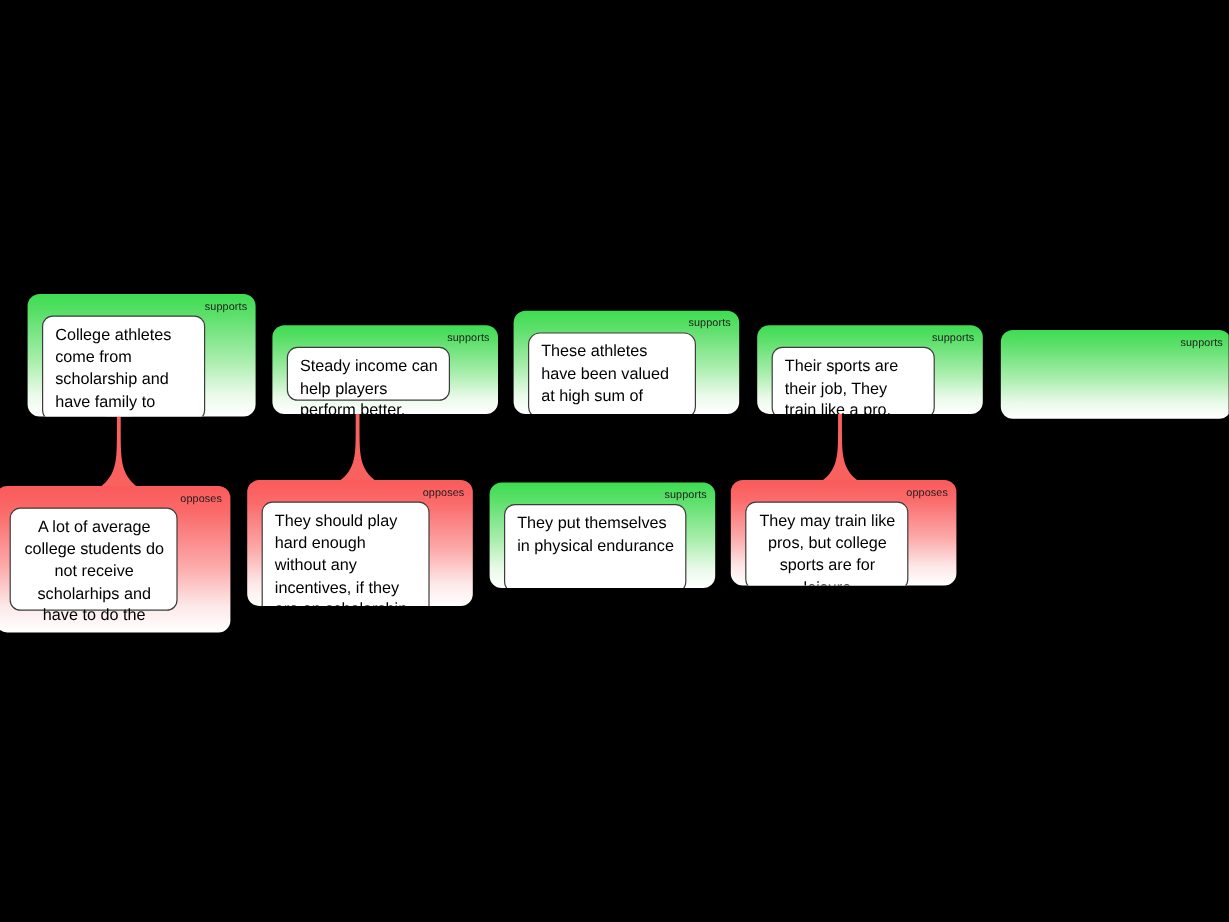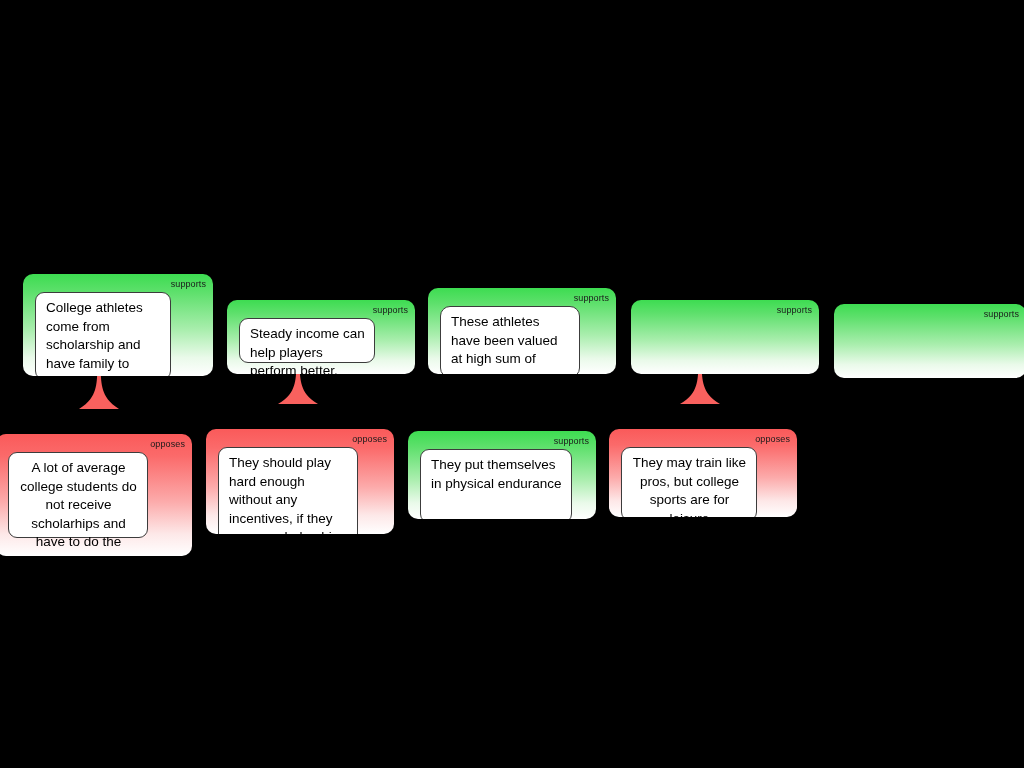--- a/index.html
+++ b/index.html
@@ -16,21 +16,20 @@
     overflow: hidden;
     font-family: "Liberation Sans", sans-serif;
   }
 
   
   .card {
     position: absolute;
     border-radius: 10px;
     box-sizing: border-box;
     overflow: hidden;
-    margin-top: 29px;
   }
   .card.supports {
     background: linear-gradient(to bottom, #3ddc51 0%, #5ee06c 18%, #aaeeae 55%, #eafaea 82%, #ffffff 100%);
   }
   .card.opposes {
     background: linear-gradient(to bottom, #fa5a5a 0%, #fb6a6a 18%, #fcaaaa 55%, #fde8e8 82%, #ffffff 100%);
   }
 
   
   .relation {
@@ -97,20 +96,21 @@
     <div class="card supports" style="left: 227px; top: 271px; width: 188px; height: 74px;">
       <div class="relation">supports</div>
       <div class="claim" style="width: 136px; height: 45px;">Steady income can help players perform better.</div>
     </div>
     <div class="card supports" style="left: 428px; top: 259px; width: 188px; height: 86px;">
       <div class="relation">supports</div>
       <div class="claim" style="width: 140px; height: 72px; border-radius: 10px;">These athletes have been valued at high sum of money</div>
     </div>
     <div class="card supports" style="left: 631px; top: 271px; width: 188px; height: 74px;">
       <div class="relation">supports</div>
+      <div class="claim" style="width: 136px; height: 60px;">Their sports are their job, They train like a pro.</div>
     </div>
     <div class="card supports" style="left: 834px; top: 275px; width: 192px; height: 74px;">
       <div class="relation">supports</div>
     </div>
     <div class="card opposes" style="left: -4px; top: 405px; width: 196px; height: 122px;">
       <div class="relation">opposes</div>
       <div class="claim" style="width: 140px; height: 86px; text-align: center;">A lot of average college students do not receive scholarhips and have to do the same</div>
     </div>
     <div class="card opposes" style="left: 206px; top: 400px; width: 188px; height: 105px;">
       <div class="relation">opposes</div>

